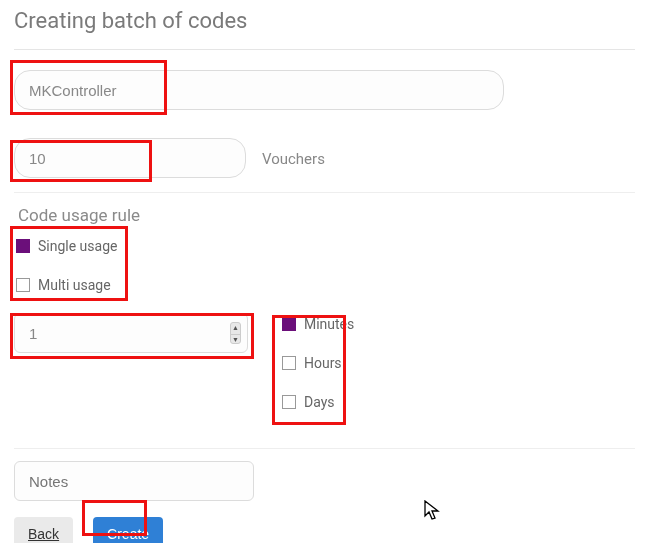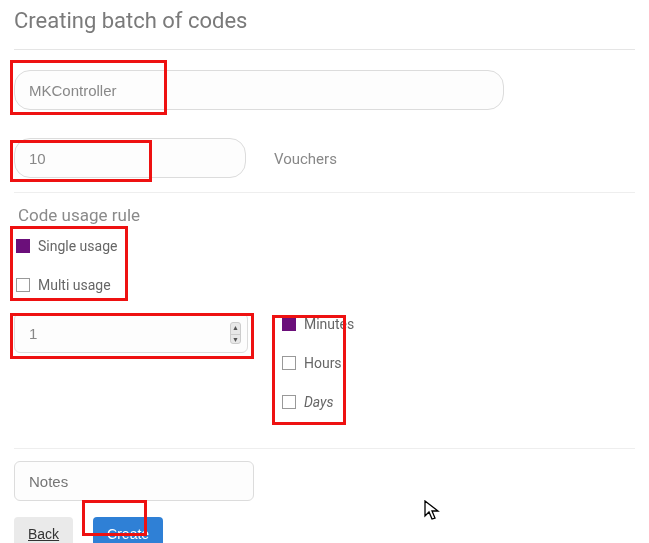--- a/index.html
+++ b/index.html
@@ -34,21 +34,21 @@
     border: 1px solid #dcdcdc;
     border-radius: 16px;
     padding: 0 14px;
     font-size: 15px;
     color: #888;
     background: #fdfdfd;
   }
   .num-small { width: 232px; }
   .inline-label {
     display: inline-block;
-    margin-left: 24px;
+    margin-left: 12px;
     color: #888;
     font-size: 15px;
     vertical-align: middle;
   }
   .thin-hr {
     border: none;
     border-top: 1px solid #eee;
     margin: 4px 0 12px 0;
   }
   .section-label {
@@ -197,21 +197,21 @@
     </span>
     <span class="unit-col">
       <div class="unit-row">
         <span class="check checked"></span>
         <span class="opt-label">Minutes</span>
       </div>
       <div class="unit-row">
         <span class="check"></span>
         <span class="opt-label">Hours</span>
       </div>
-      <div class="unit-row" style="font-style:italic;">
+      <div class="unit-row" style="">
         <span class="check"></span>
         <span class="opt-label">Days</span>
       </div>
     </span>
   </div>
 
   <hr class="thin-hr" style="margin-top:18px;">
 
   <div class="row">
     <input class="notes" type="text" placeholder="Notes" style="">

